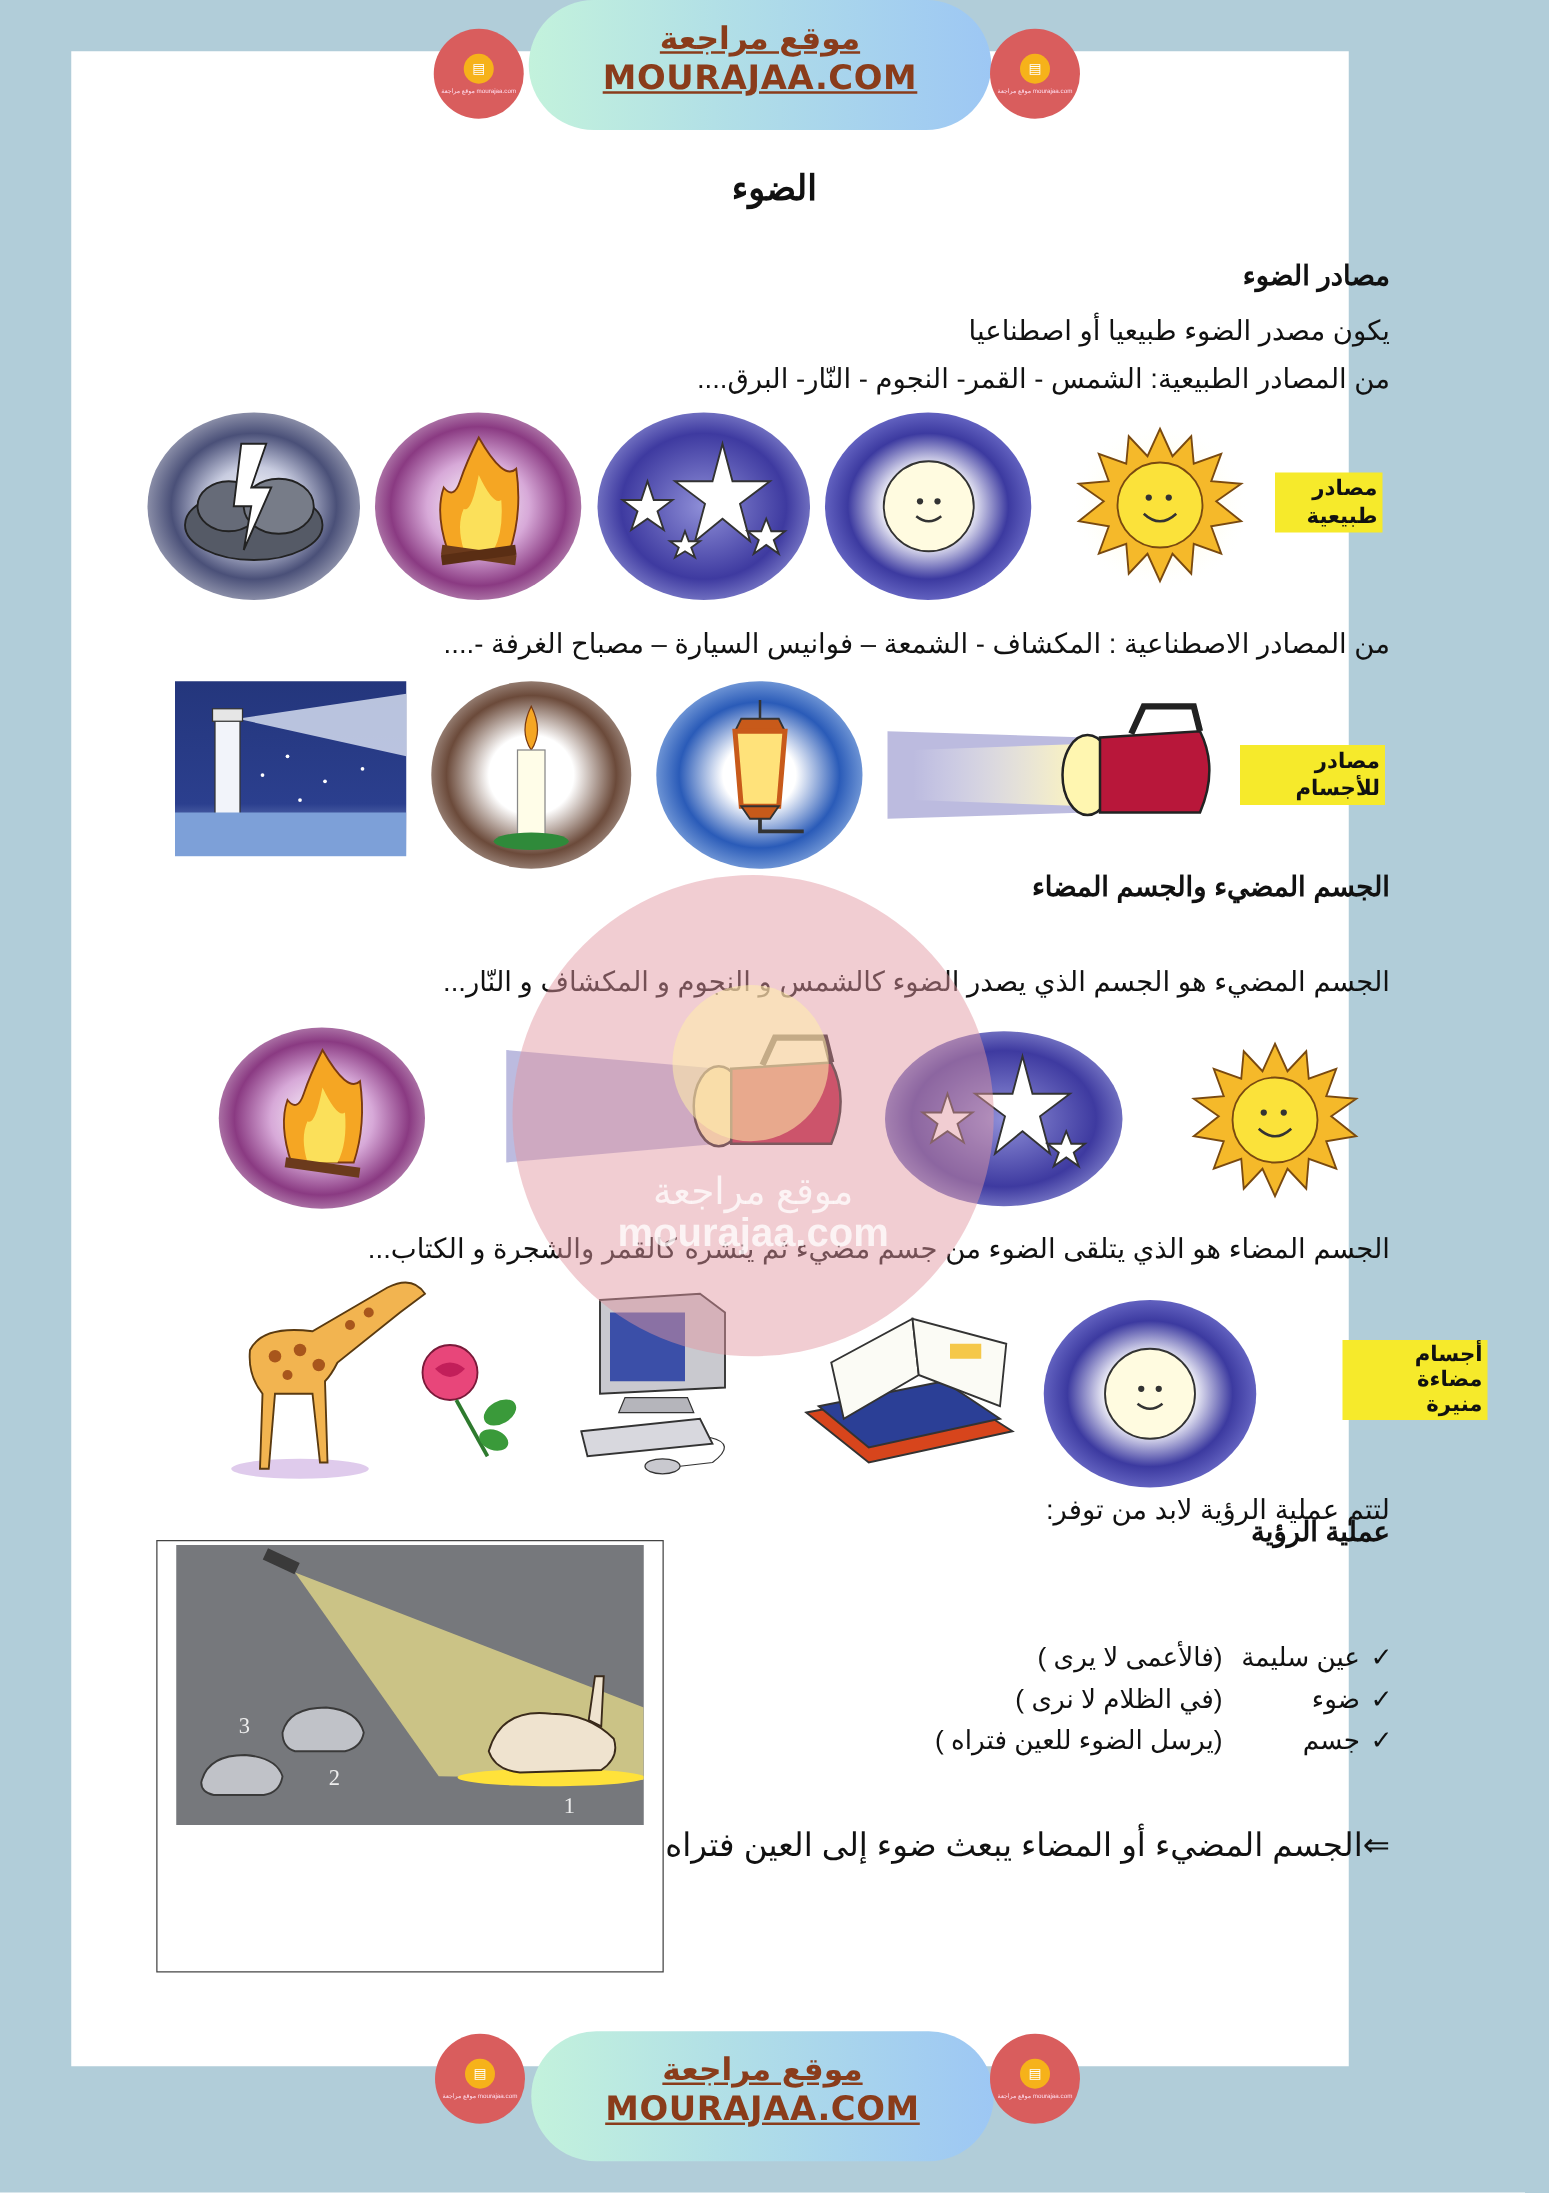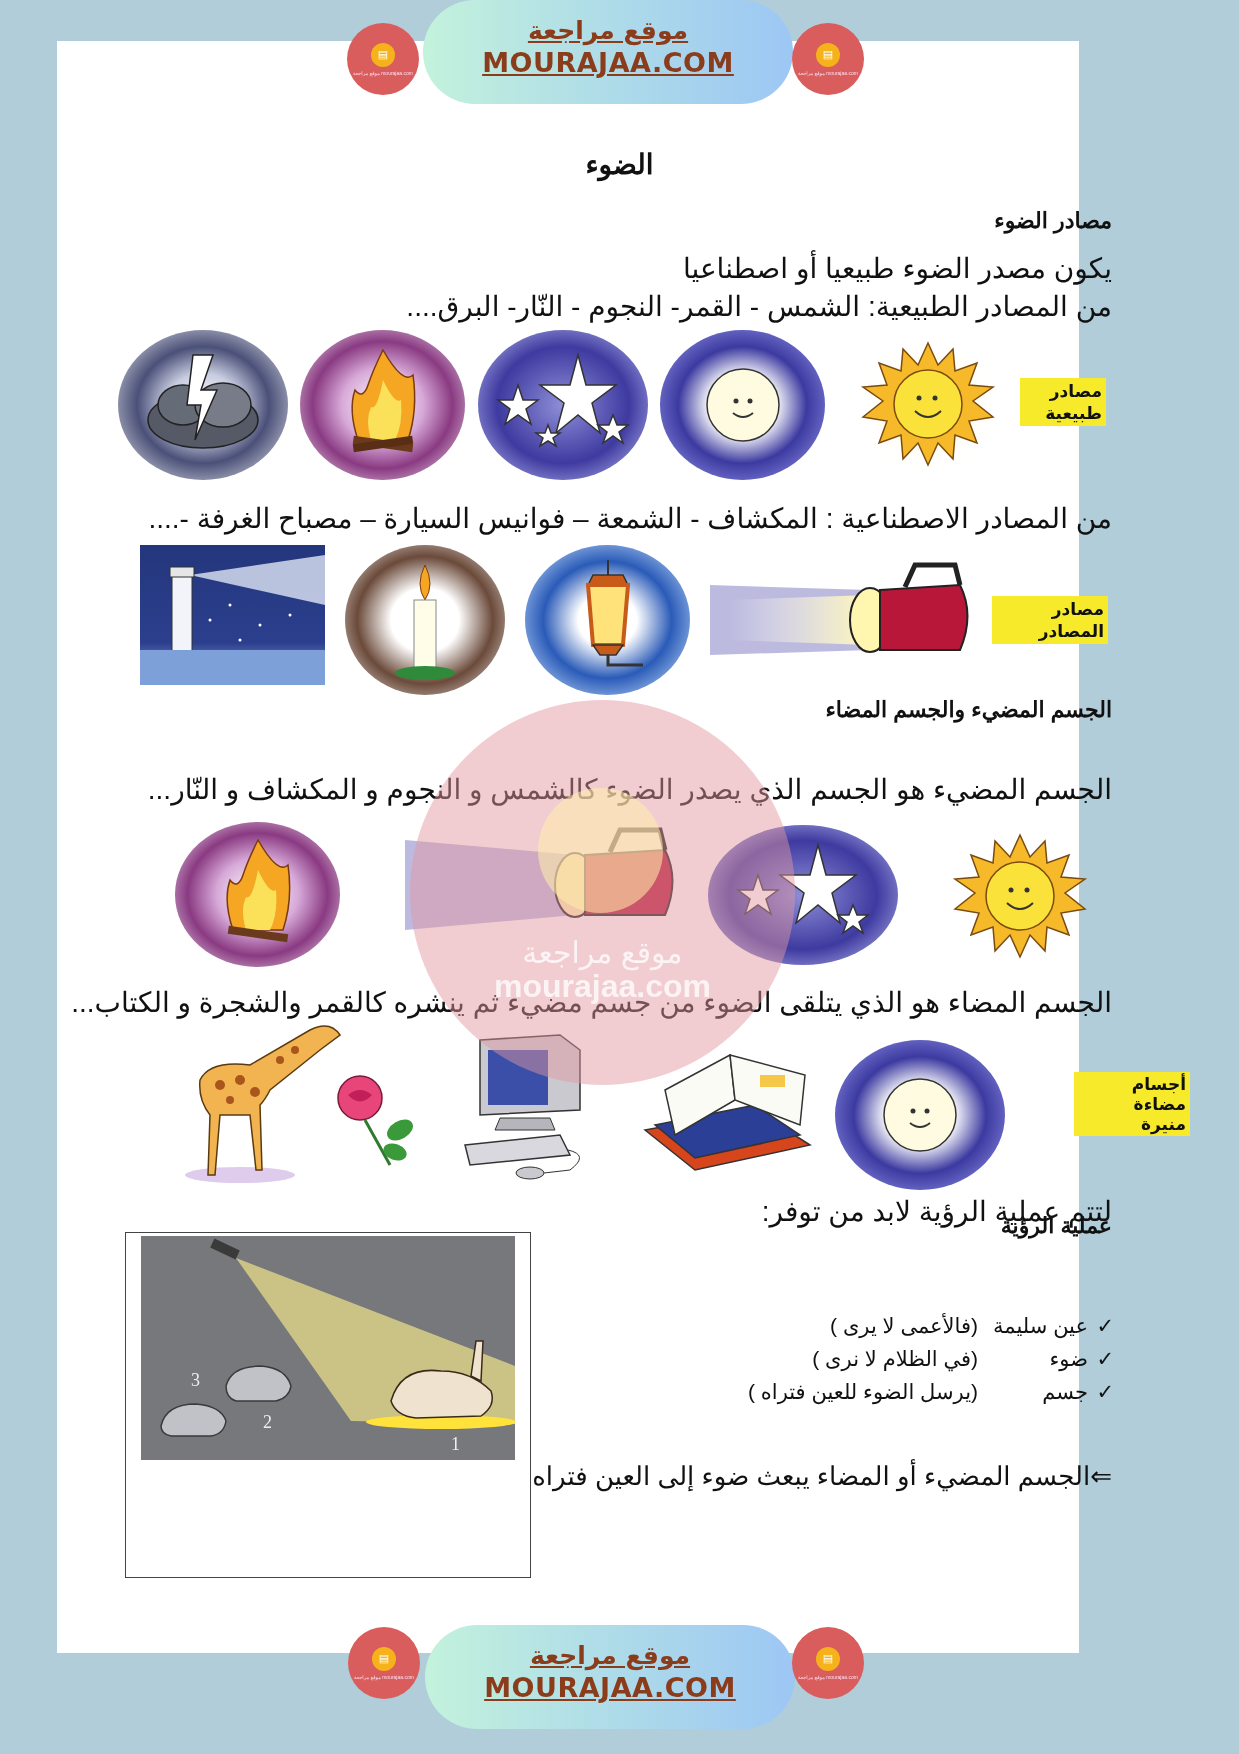--- a/index.html
+++ b/index.html
@@ -24,21 +24,21 @@
     position:absolute; width:72px; height:72px; border-radius:50%;
     background:#d95d5d; display:flex; flex-direction:column; align-items:center; justify-content:center;
   }
   .badge .dot { width:24px; height:24px; border-radius:50%; background:#f6b21a; display:flex; align-items:center; justify-content:center; font-size:11px; color:#fff; }
   .badge .tiny { font-size:5px; color:#fde; margin-top:3px; line-height:6px; text-align:center; }
 
   
   .rtl { direction:rtl; text-align:right; position:absolute; color:#111; }
   .title { font-size:28px; font-weight:bold; left:0; right:0; text-align:center; }
   .h { font-size:22px; font-weight:bold; }
-  .p { font-size:28px; }
+  .p { font-size:22px; }
   .label-box {
     position:absolute; background:#f6ea2b; color:#111; direction:rtl; 
     font-family:"DejaVu Sans", sans-serif; font-size:17px; line-height:22px; padding:2px 4px; font-weight:bold;
   }
 
   
   .ill { position:absolute; display:flex; align-items:center; justify-content:center; }
   .glow { border-radius:50%; }
   .svgwrap svg { display:block; }
 
@@ -69,21 +69,21 @@
 </div>
 <div class="banner" style="left:423px;top:0px;">
   <span class="ar">موقع مراجعة</span>
   <span class="en">MOURAJAA.COM</span>
 </div>
 <div class="badge" style="left:792px;top:23px;">
   <div class="dot">▤</div>
   <div class="tiny">موقع مراجعة mourajaa.com</div>
 </div>
 
-<div class="rtl title" style="top:134px;margin-top:14px;">الضوء</div>
+<div class="rtl title" style="top:134px;">الضوء</div>
 
 <div class="rtl h" style="right:127px;top:208px;">مصادر الضوء</div>
 <div class="rtl p" style="right:127px;top:252px;">يكون مصدر الضوء طبيعيا أو اصطناعيا</div>
 <div class="rtl p" style="right:127px;top:290px;text-align:center;">من المصادر الطبيعية: الشمس - القمر- النجوم - النّار- البرق....</div>
 
 <div class="label-box" style="left:1020px;top:378px;width:78px;">مصادر طبيعية</div>
 
 <div class="ill svgwrap" style="left:850px;top:335px;width:155px;height:140px;">
   <svg width="150" height="140" viewBox="0 0 150 140">
     <defs>
@@ -135,21 +135,21 @@
 <div class="ill glow" style="left:118px;top:330px;width:170px;height:150px;background:radial-gradient(ellipse at center,#ffffff 0%,#c8cce0 30%,#4a5078 55%,rgba(255,255,255,0) 100%);">
   <svg width="140" height="110" viewBox="0 0 140 110">
     <ellipse cx="70" cy="70" rx="55" ry="28" fill="#555a66" stroke="#222" stroke-width="1.5"></ellipse>
     <ellipse cx="50" cy="55" rx="25" ry="20" fill="#666b78" stroke="#222" stroke-width="1.5"></ellipse>
     <ellipse cx="90" cy="55" rx="28" ry="22" fill="#777c88" stroke="#222" stroke-width="1.5"></ellipse>
     <path d="M60 5 L80 5 L68 40 L84 40 L62 90 L68 55 L54 55 Z" fill="#fff" stroke="#222" stroke-width="1.5"></path>
   </svg>
 </div>
 
 <div class="rtl p" style="right:127px;top:502px;">من المصادر الاصطناعية : المكشاف - الشمعة – فوانيس السيارة – مصباح الغرفة -....</div>
-<div class="label-box" style="left:992px;top:596px;width:108px;">مصادر المصادر</div>
+<div class="label-box" style="left:992px;top:596px;width:108px;">مصادر للأجسام</div>
 
 <div class="ill svgwrap" style="left:700px;top:555px;width:290px;height:125px;">
   <svg width="290" height="125" viewBox="0 0 290 125">
     <defs>
         <linearGradient id="beam" x1="0" x2="1">
           <stop offset="0%" stop-color="#fff" stop-opacity="0"></stop>
           <stop offset="100%" stop-color="#fff6b8"></stop>
         </linearGradient>
       </defs>
     <path d="M10 30 L170 35 L170 95 L10 100 Z" fill="#6b68b8" opacity="0.45"></path>

